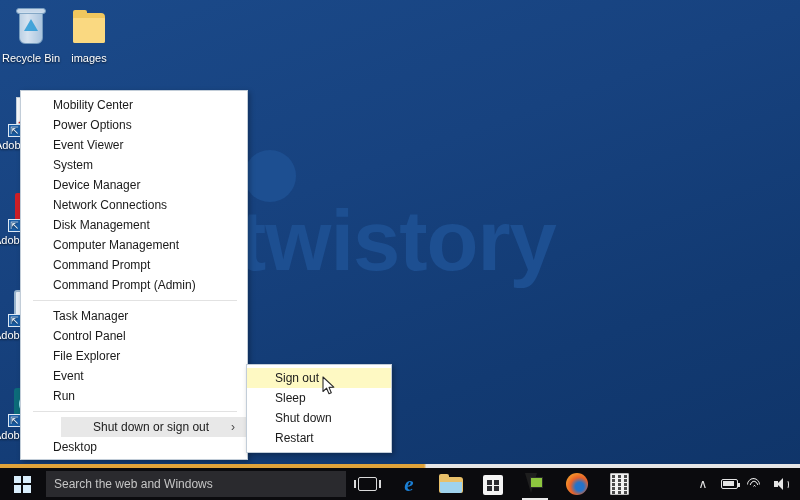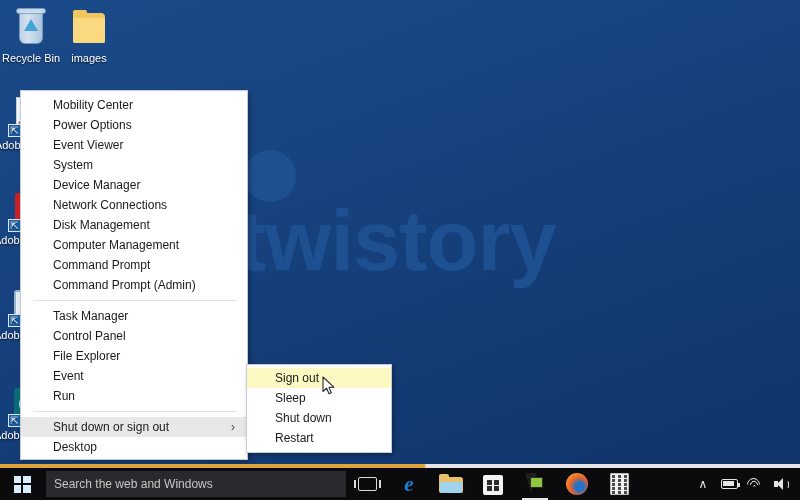--- a/index.html
+++ b/index.html
@@ -229,21 +229,21 @@
   .mi {
     position: relative;
     height: 20px;
     line-height: 20px;
     padding: 0 10px 0 32px;
     font-size: 12px;
     color: #1a1a1a;
     white-space: nowrap;
     cursor: default;
   }
-  .mi.sel { background: #e8e8e8; }
+  .mi.sel { background: #e8e8e8; margin-left: 40px; }
   .mi .chev {
     position: absolute;
     right: 12px;
     top: 0;
     font-size: 12px;
     color: #4a4a4a;
     line-height: 20px;
   }
   .msep {
     height: 1px;

